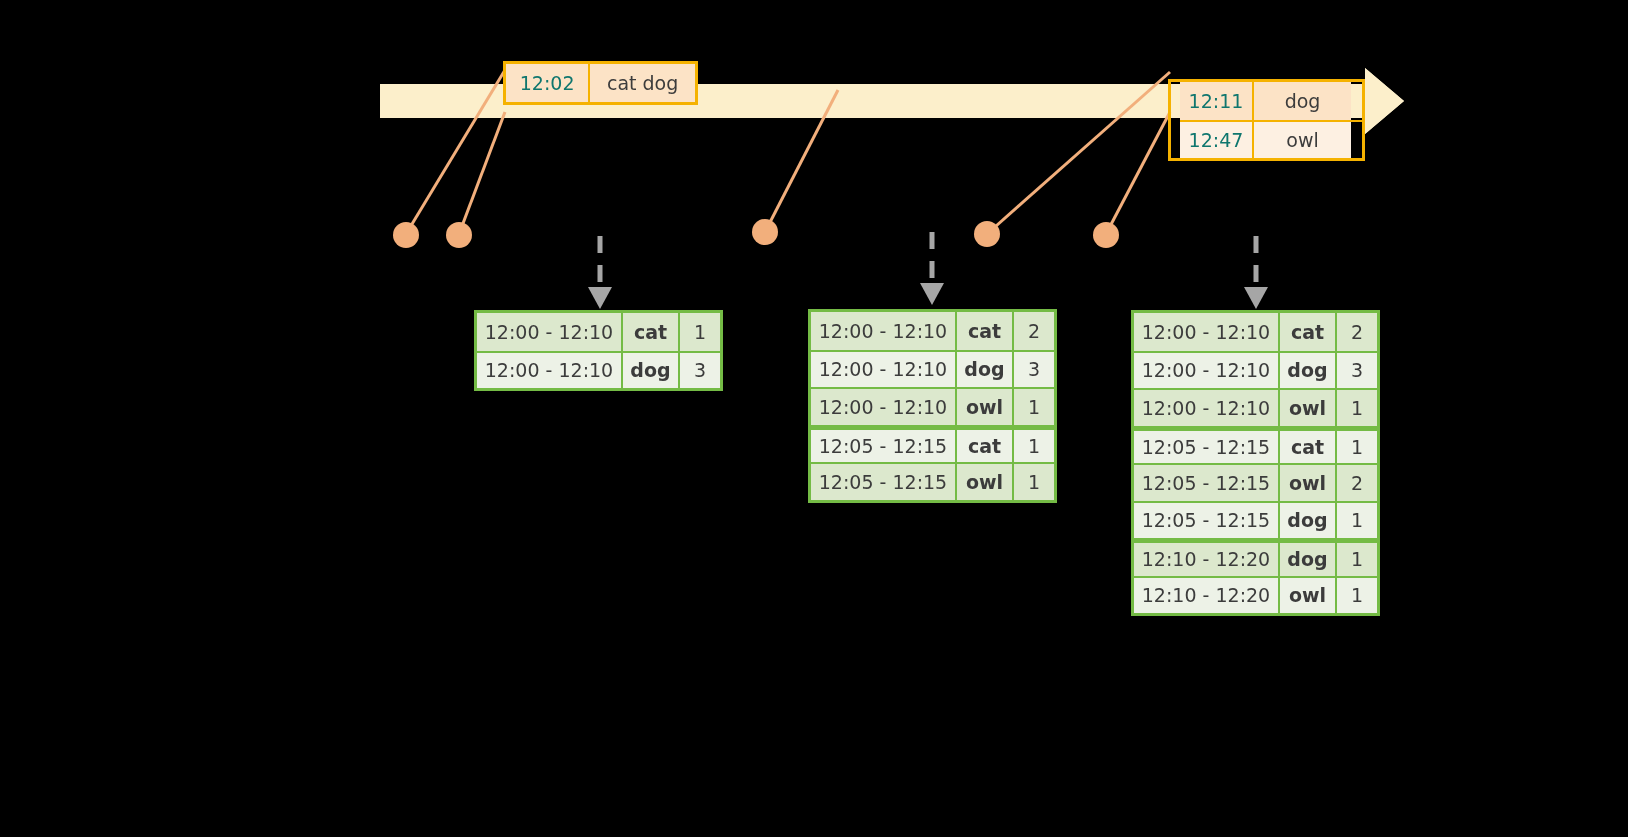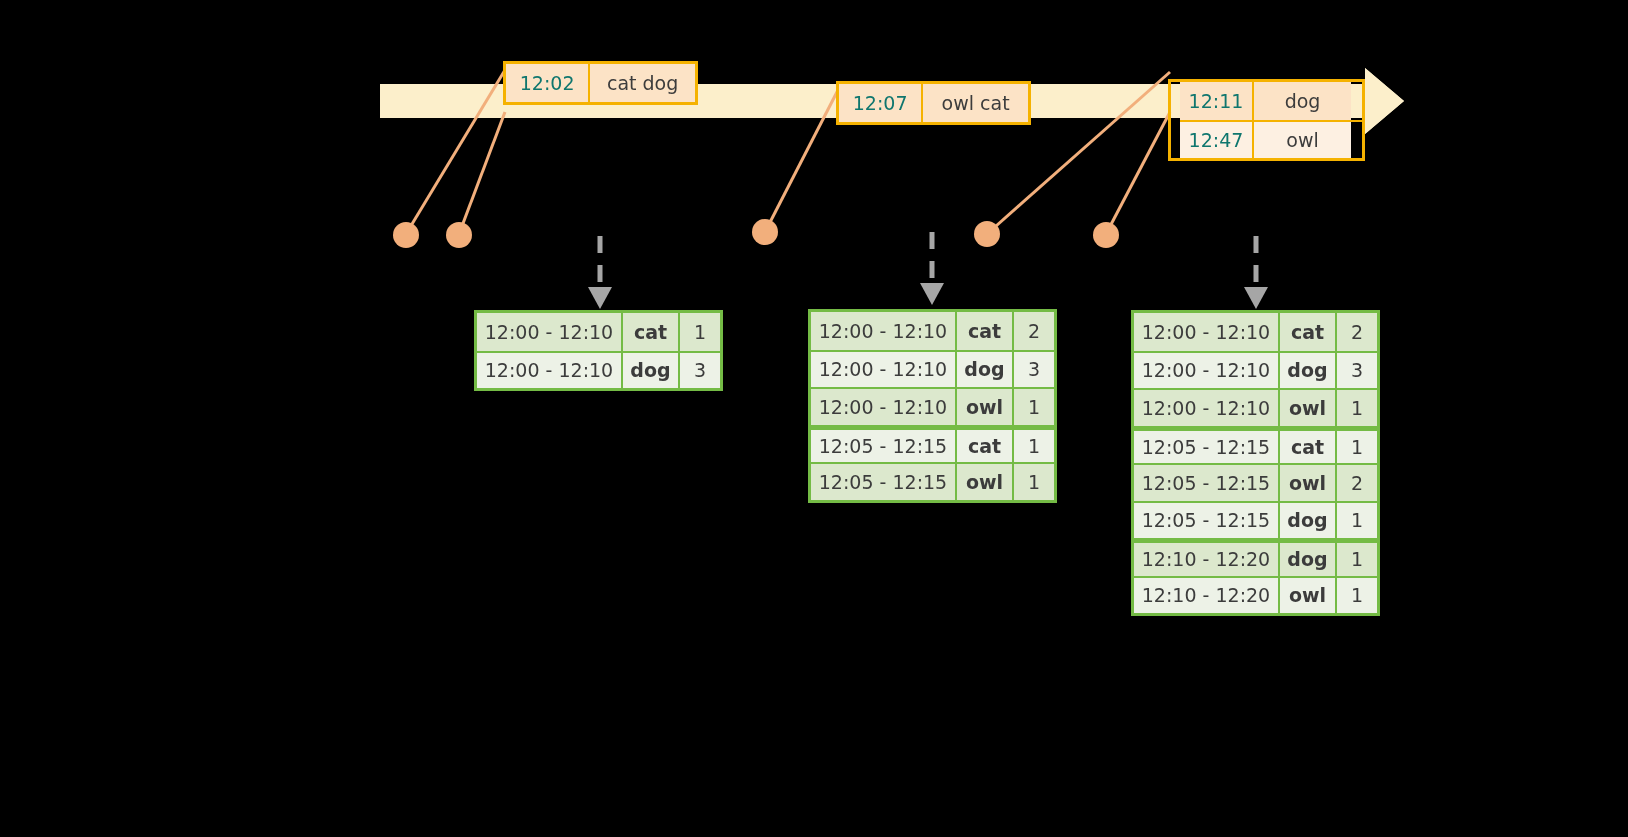--- a/index.html
+++ b/index.html
@@ -75,26 +75,20 @@
     </g>
   </svg>
 
   <div class="evt-group" style="left:503px;top:61px;width:195px;">
     <div class="evt-row shade">
       <div class="evt-time cell">12:02</div>
       <div class="evt-val cell" style="width:107px">cat dog</div>
     </div>
   </div>
 
-  <div class="evt-group" style="left:836px;top:81px;width:195px;">
-    <div class="evt-row shade">
-      <div class="evt-time cell">12:07</div>
-      <div class="evt-val cell" style="width:107px">owl cat</div>
-    </div>
-  </div>
 
   <div class="evt-group" style="left:1168px;top:79px;width:197px;padding-left:9px;">
     <div class="evt-row shade">
       <div class="evt-time cell" style="width:72px">12:11</div>
       <div class="evt-val cell" style="width:97px">dog</div>
     </div>
     <div class="evt-row light">
       <div class="evt-time cell" style="width:72px">12:47</div>
       <div class="evt-val cell" style="width:97px">owl</div>
     </div>

